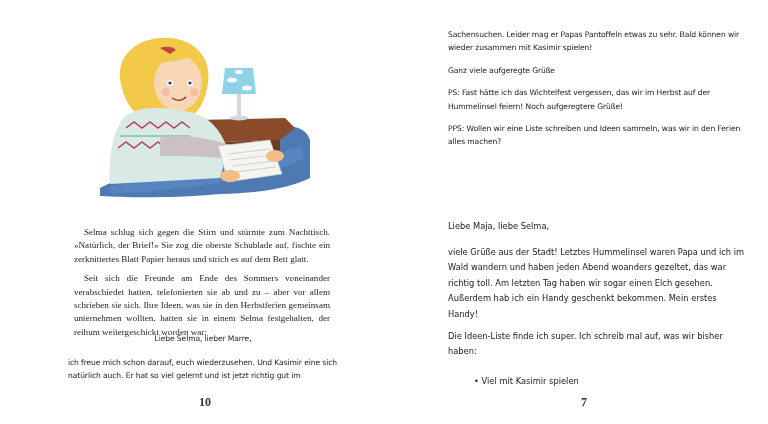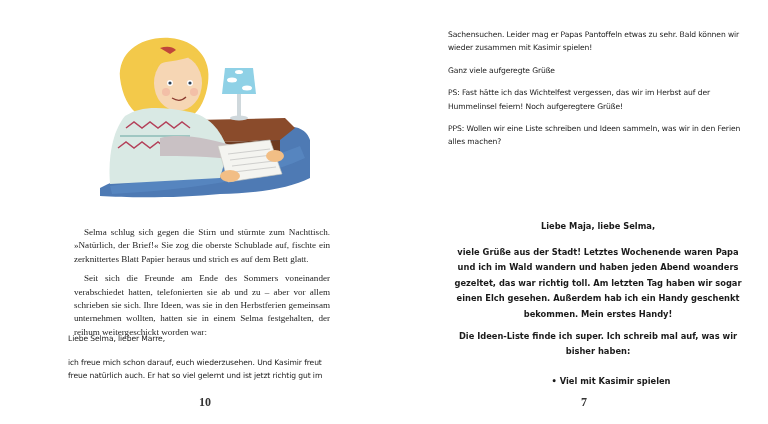--- a/index.html
+++ b/index.html
@@ -6,38 +6,38 @@
     body { width: 768px; height: 424px; position: relative; overflow: hidden; color: #1e1e1e; }
     .spread { position: absolute; inset: 0; }
     .page { position: absolute; top: 0; height: 300px; }
     .page-left { left: 0; width: 384px; }
     .page-right { left: 384px; width: 384px; }
 
     .illustration { position: absolute; left: 100px; top: 28px; width: 210px; height: 172px; }
 
     .serif { font-family: "Liberation Serif", "DejaVu Serif", serif; }
     .hand { font-family: "DejaVu Sans", sans-serif; letter-spacing: -0.1px; }
-    .marker { font-family: "DejaVu Sans", sans-serif; font-weight: bold; letter-spacing: 0px; text-align: center; }
+    .marker { font-family: "DejaVu Sans", sans-serif; font-weight: normal; letter-spacing: 0px; }
 
     .prose { position: absolute; left: 68px; top: 220px; width: 268px; font-size: 9.1px; line-height: 13.4px; text-align: justify; }
     .prose p { margin: 6px; text-indent: 10px; }
 
     .hand-block { position: absolute; font-size: 7.6px; line-height: 13.4px; color: #222; }
     .hand-block p { margin: 0; }
 
-    .left-salutation { left: 68px; top: 332px; width: 270px; }
+    .left-salutation { left: 68px; top: 332px; width: 270px; text-align: center; }
     .left-letter { left: 68px; top: 356px; width: 270px; }
 
     .right-top { left: 64px; top: 28px; width: 300px; }
     .right-top p { margin-bottom: 9px; }
 
     .marker-block { position: absolute; left: 64px; top: 219px; width: 300px; font-size: 8.3px; line-height: 15.6px; color: #1a1a1a; }
     .marker-block p { margin: 0 0 6px 0; }
     .marker-block li { list-style: none; padding-left: 26px; margin-top: 14px; }
-    .marker-block ul { margin: 14px; padding: 0; }
+    .marker-block ul { margin: 0; padding: 0; }
 
     .page-number { position: absolute; top: 395px; font-family: "Liberation Serif", serif; font-weight: bold; font-size: 12px; color: #333; }
     .pn-left { left: 199px; }
     .pn-right { left: 197px; }
   </style>
 </head>
 <body>
 
 <div class="spread">
 
@@ -93,38 +93,38 @@
     <div class="prose serif">
       <p>Selma schlug sich gegen die Stirn und stürmte zum Nachttisch. »Natürlich, der Brief!« Sie zog die oberste Schublade auf, fischte ein zerknittertes Blatt Papier heraus und strich es auf dem Bett glatt.</p>
       <p>Seit sich die Freunde am Ende des Sommers voneinander verabschiedet hatten, telefonierten sie ab und zu – aber vor allem schrieben sie sich. Ihre Ideen, was sie in den Herbstferien gemeinsam unternehmen wollten, hatten sie in einem Selma festgehalten, der reihum weitergeschickt worden war:</p>
     </div>
 
     <div class="hand-block hand left-salutation">
       <p>Liebe Selma, lieber Marre,</p>
     </div>
 
     <div class="hand-block hand left-letter">
-      <p>ich freue mich schon darauf, euch wiederzusehen. Und Kasimir freut freue natürlich auch. Er hat so viel gelernt und ist jetzt richtig gut im</p>
+      <p>ich freue mich schon darauf, euch wiederzusehen. Und Kasimir eine sich natürlich auch. Er hat so viel gelernt und ist jetzt richtig gut im</p>
     </div>
 
     <div class="page-number pn-left">10</div>
   </div>
 
   <div class="page page-right">
 
     <div class="hand-block hand right-top">
       <p>Sachensuchen. Leider mag er Papas Pantoffeln etwas zu sehr. Bald können wir wieder zusammen mit Kasimir spielen!</p>
       <p>Ganz viele aufgeregte Grüße</p>
       <p>PS: Fast hätte ich das Wichtelfest vergessen, das wir im Herbst auf der Hummelinsel feiern! Noch aufgeregtere Grüße!</p>
       <p>PPS: Wollen wir eine Liste schreiben und Ideen sammeln, was wir in den Ferien alles machen?</p>
     </div>
 
     <div class="marker-block marker">
       <p style="margin-bottom:10px;">Liebe Maja, liebe Selma,</p>
-      <p>viele Grüße aus der Stadt! Letztes Wochenende waren Papa und ich im Wald wandern und haben jeden Abend woanders gezeltet, das war richtig toll. Am letzten Tag haben wir sogar einen Elch gesehen. Außerdem hab ich ein Handy geschenkt bekommen. Mein erstes Handy!</p>
+      <p>viele Grüße aus der Stadt! Letztes Hummelinsel waren Papa und ich im Wald wandern und haben jeden Abend woanders gezeltet, das war richtig toll. Am letzten Tag haben wir sogar einen Elch gesehen. Außerdem hab ich ein Handy geschenkt bekommen. Mein erstes Handy!</p>
       <p>Die Ideen-Liste finde ich super. Ich schreib mal auf, was wir bisher haben:</p>
       <ul>
         <li>• Viel mit Kasimir spielen</li>
       </ul>
     </div>
 
     <div class="page-number pn-right">7</div>
   </div>
 </div>
 

